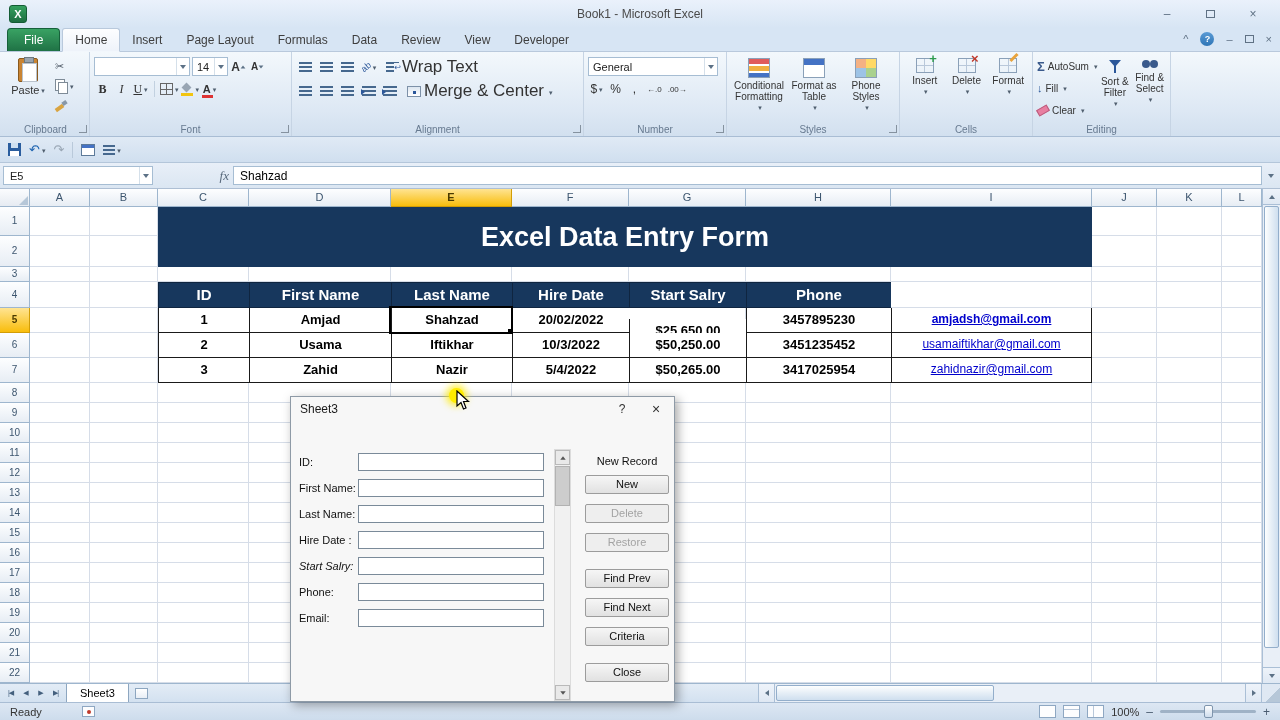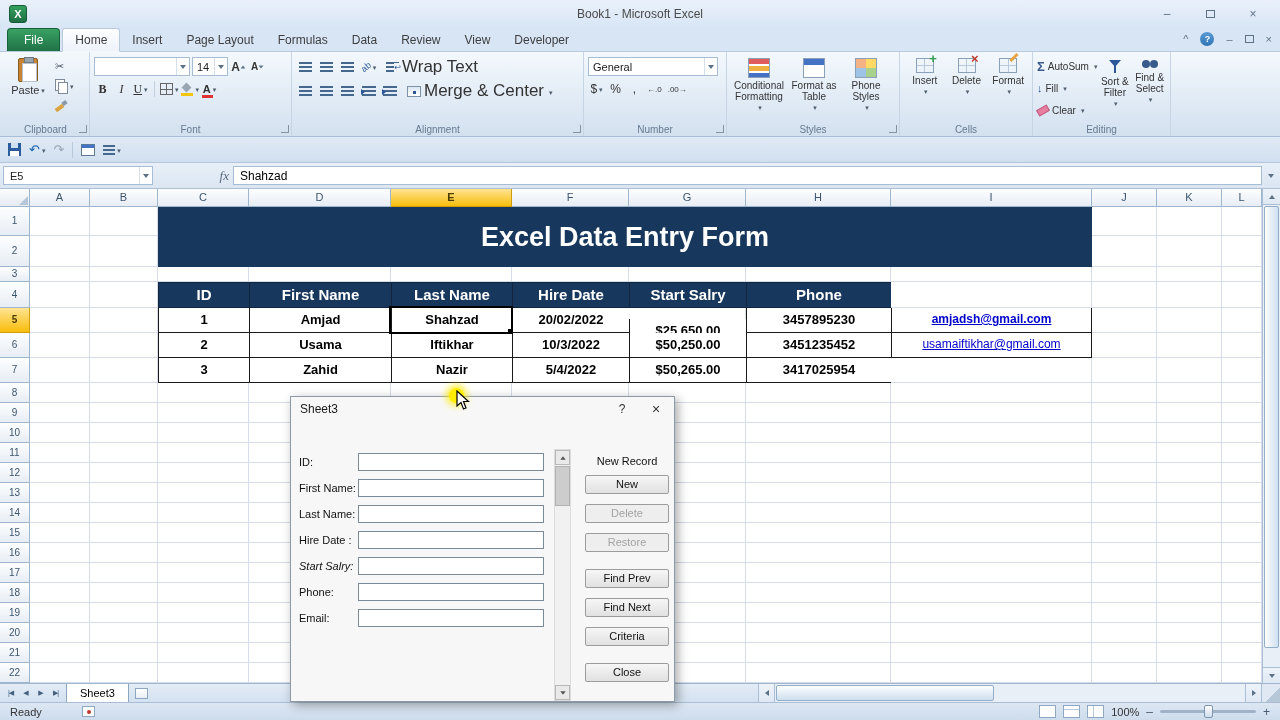--- a/index.html
+++ b/index.html
@@ -597,20 +597,21 @@
       <div class="t-c" style="left: 512px; top: 144px; width: 117px; height: 25px; line-height: 23px;">10/3/2022</div>
       <div class="t-c" style="left: 629px; top: 144px; width: 117px; height: 25px; line-height: 23px;">$50,250.00</div>
       <div class="t-c" style="left: 746px; top: 144px; width: 145px; height: 25px; line-height: 23px;">3451235452</div>
       <div class="t-c last email" style="left: 891px; top: 144px; width: 201px; height: 25px; line-height: 23px;">usamaiftikhar@gmail.com</div>
       <div class="t-c" style="left: 158px; top: 169px; width: 91px; height: 25px; line-height: 23px;">3</div>
       <div class="t-c" style="left: 249px; top: 169px; width: 142px; height: 25px; line-height: 23px;">Zahid</div>
       <div class="t-c" style="left: 391px; top: 169px; width: 121px; height: 25px; line-height: 23px;">Nazir</div>
       <div class="t-c" style="left: 512px; top: 169px; width: 117px; height: 25px; line-height: 23px;">5/4/2022</div>
       <div class="t-c" style="left: 629px; top: 169px; width: 117px; height: 25px; line-height: 23px;">$50,265.00</div>
       <div class="t-c" style="left: 746px; top: 169px; width: 145px; height: 25px; line-height: 23px;">3417025954</div>
+      <div class="t-c last email" style="left: 891px; top: 169px; width: 201px; height: 25px; line-height: 23px;">zahidnazir@gmail.com</div>
       <div class="active-cell" style="left: 389px; top: 117px; width: 124px; height: 28px; overflow: visible;"></div>
     </div>
   <div class="vscroll">
     <div class="vs-btn up">
         <span class="tri-up"></span>
       </div>
     <div class="vs-thumb"></div>
     <div class="vs-btn down">
         <span class="tri-down"></span>
       </div>

